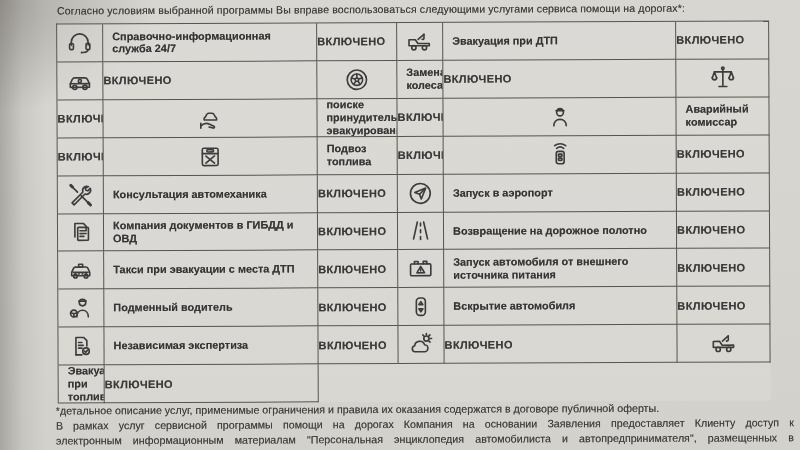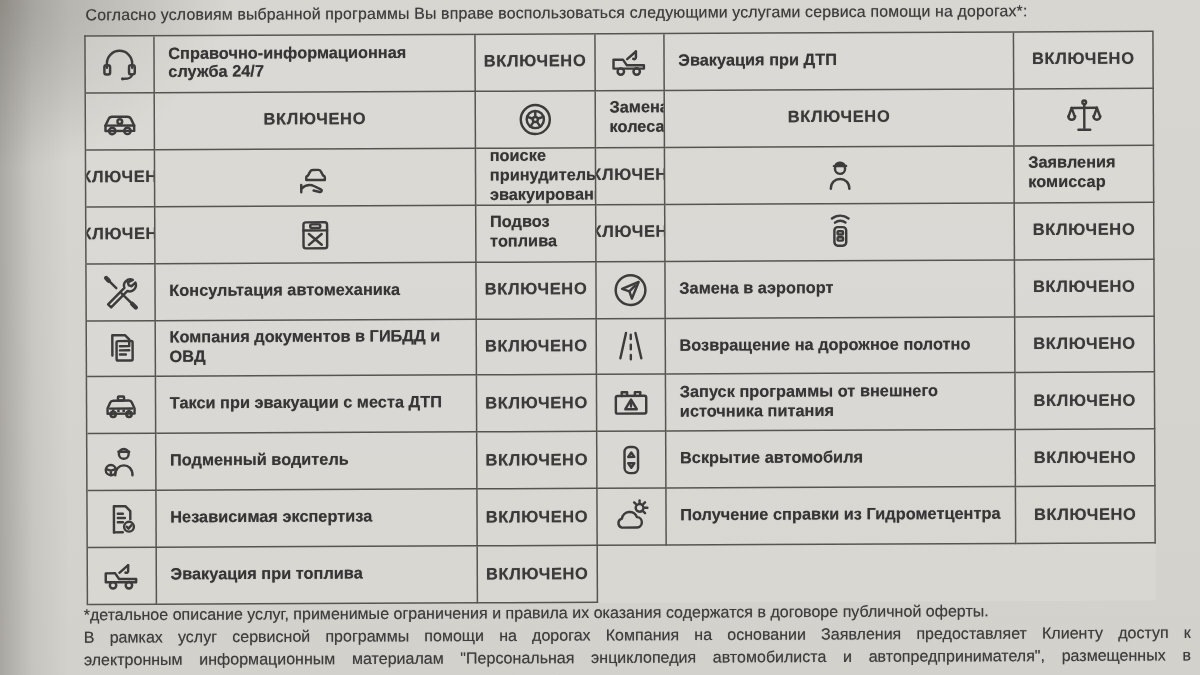--- a/index.html
+++ b/index.html
@@ -42,21 +42,20 @@
     display:flex;align-items:center;
     overflow:hidden;
   }
   .icon-cell{justify-content:center;}
   .name-cell{
     padding:2px 4px 2px 9px;
     font-size:10.9px;font-weight:600;line-height:1.18;
     color:#353535;text-shadow:0 0 .5px rgba(55,55,55,.6);
   }
   .status-cell{
-    justify-content:center;
     font-size:11px;font-weight:700;letter-spacing:.4px;
     color:#3a3a3a;text-shadow:0 0 .5px rgba(55,55,55,.6);
   }
   .svg-i{width:27px;height:27px;stroke:#3c3c3c;fill:none;stroke-width:1.45;
     stroke-linecap:round;stroke-linejoin:round;}
   .doc-footer{
     position:absolute;left:55px;top:403px;width:738px;
     font-size:10.7px;line-height:1.22;color:#3d3d3d;
     text-shadow:0 0 .5px rgba(60,60,60,.6);
   }
@@ -270,21 +269,21 @@
       <div class="cell status-cell">
         <span>ВКЛЮЧЕНО</span>
       </div>
 
       <div class="cell icon-cell">
         <svg class="svg-i">
           <use href="#commissar-icon"></use>
         </svg>
       </div>
       <div class="cell name-cell">
-        <span>Заявления комиссар</span>
+        <span>Аварийный комиссар</span>
       </div>
       <div class="cell status-cell">
         <span>ВКЛЮЧЕНО</span>
       </div>
 
       <div class="cell icon-cell">
         <svg class="svg-i">
           <use href="#fuel-can-icon"></use>
         </svg>
       </div>
@@ -315,21 +314,21 @@
       <div class="cell status-cell">
         <span>ВКЛЮЧЕНО</span>
       </div>
 
       <div class="cell icon-cell">
         <svg class="svg-i">
           <use href="#airport-taxi-icon"></use>
         </svg>
       </div>
       <div class="cell name-cell">
-        <span>Замена в аэропорт</span>
+        <span>Запуск в аэропорт</span>
       </div>
       <div class="cell status-cell">
         <span>ВКЛЮЧЕНО</span>
       </div>
 
       <div class="cell icon-cell">
         <svg class="svg-i">
           <use href="#documents-icon"></use>
         </svg>
       </div>
@@ -363,21 +362,21 @@
       <div class="cell status-cell">
         <span>ВКЛЮЧЕНО</span>
       </div>
 
       <div class="cell icon-cell">
         <svg class="svg-i">
           <use href="#battery-icon"></use>
         </svg>
       </div>
       <div class="cell name-cell">
-        <span>Запуск программы от внешнего источника питания</span>
+        <span>Запуск автомобиля от внешнего источника питания</span>
       </div>
       <div class="cell status-cell">
         <span>ВКЛЮЧЕНО</span>
       </div>
 
       <div class="cell icon-cell">
         <svg class="svg-i">
           <use href="#driver-icon"></use>
         </svg>
       </div>
@@ -409,23 +408,20 @@
         <span>Независимая экспертиза</span>
       </div>
       <div class="cell status-cell">
         <span>ВКЛЮЧЕНО</span>
       </div>
 
       <div class="cell icon-cell">
         <svg class="svg-i">
           <use href="#weather-icon"></use>
         </svg>
-      </div>
-      <div class="cell name-cell">
-        <span>Получение справки из Гидрометцентра</span>
       </div>
       <div class="cell status-cell">
         <span>ВКЛЮЧЕНО</span>
       </div>
 
       <div class="cell icon-cell">
         <svg class="svg-i">
           <use href="#tow-truck-icon"></use>
         </svg>
       </div>

